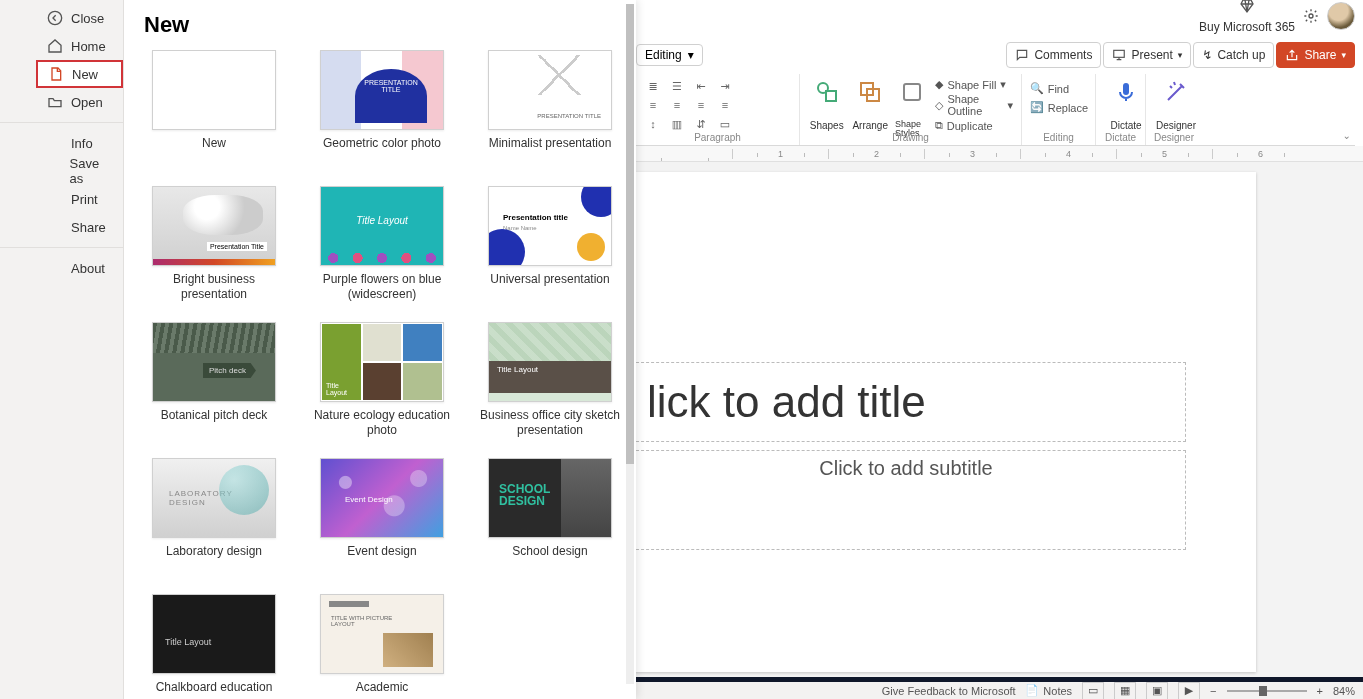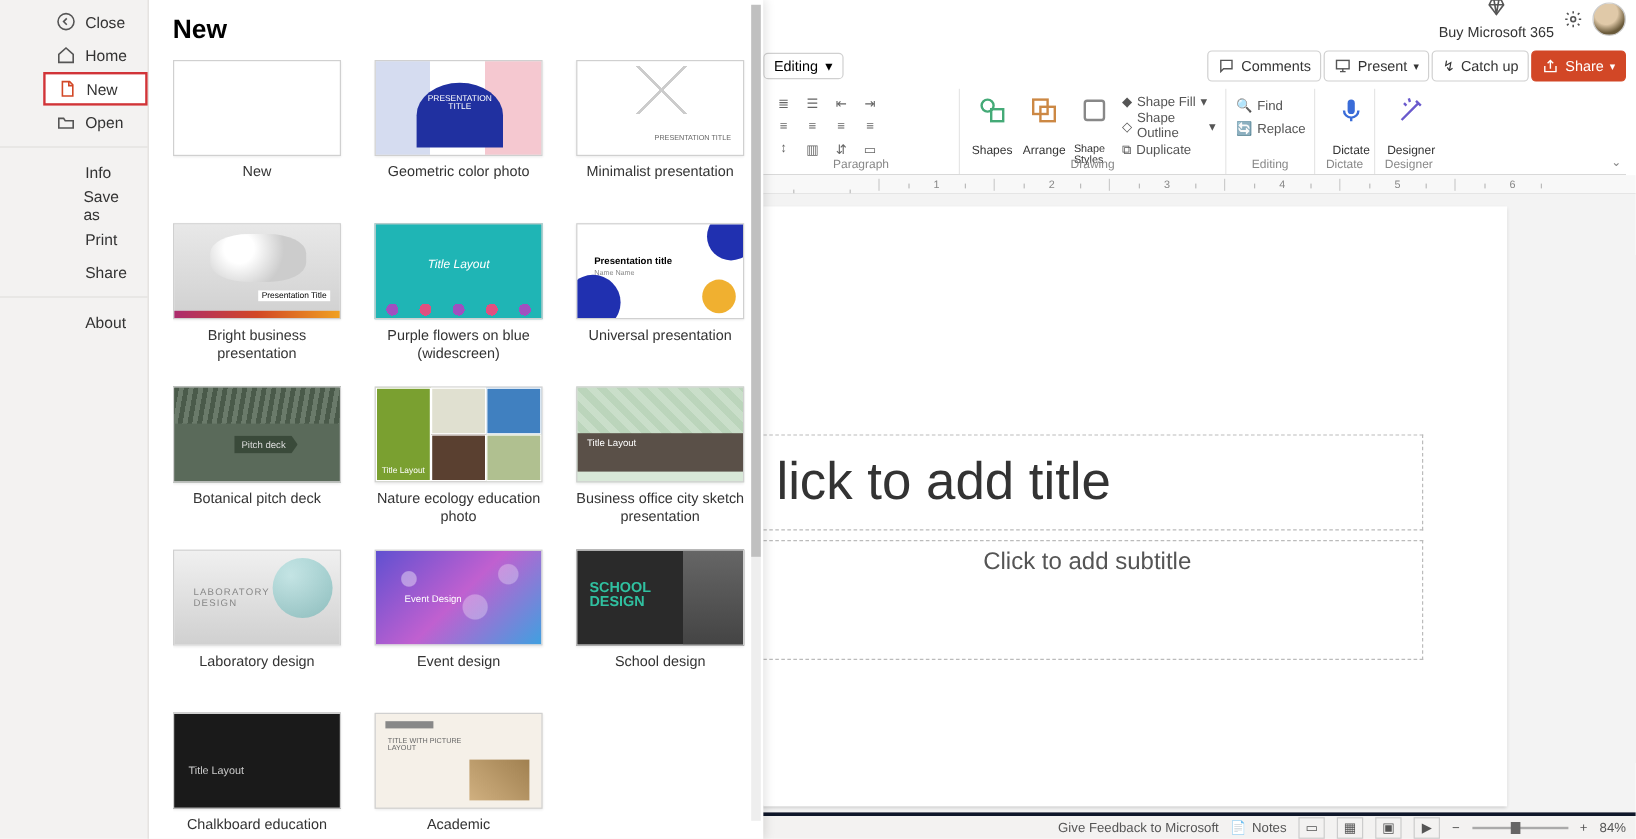--- a/index.html
+++ b/index.html
@@ -38,41 +38,41 @@
 .ruler .tick::before, .ruler .tick::after { content:''; position:absolute; top:4px; width:1px; height:4px; background:#bbb; }
 .ruler .tick::before { left:25%; } .ruler .tick::after { left:75%; }
 
 
 .canvas-area { position: absolute; top: 162px; left: 636px; right: 0; bottom: 22px; background: #f3f3f3; overflow: hidden; }
 .slide { position: absolute; top: 10px; left: -80px; width: 700px; height: 500px; background: #fff; box-shadow: 0 1px 3px rgba(0,0,0,.2); }
 .title-box { position: absolute; top: 190px; left: 70px; right: 70px; height: 80px; border: 1px dashed #bbb; display: flex; align-items: center; font-size: 44px; color: #333; font-weight: 300; padding-left: 20px; overflow: hidden; }
 .subtitle-box { position: absolute; top: 278px; left: 70px; right: 70px; height: 100px; border: 1px dashed #bbb; display: flex; align-items: flex-start; justify-content: center; font-size: 20px; color: #555; padding-top: 6px; }
 
 
-.statusbar { position: absolute; bottom: 0; left: 636px; right: 0; height: 22px; background: #f3f2f1; border-top: 3px solid #0f172a; display: flex; align-items: center; justify-content: flex-end; font-size: 11px; color: #555; gap: 10px; padding: 0 8px; }
+.statusbar { position: absolute; bottom: 0; left: 636px; right: 0; height: 22px; background: #f3f2f1; border-top: 5px solid #0f172a; display: flex; align-items: center; justify-content: flex-end; font-size: 11px; color: #555; gap: 10px; padding: 0 8px; }
 .statusbar .sb-btn { display: flex; align-items: center; gap: 4px; }
 .statusbar .view-btn { width: 22px; height: 18px; border: 1px solid #ccc; display:flex; align-items:center; justify-content:center; }
 .statusbar .slider { width: 80px; height: 2px; background: #aaa; position: relative; }
 .statusbar .slider::after { content:''; position:absolute; left:40%; top:-4px; width:8px; height:10px; background:#666; }
 
 
 .file-panel { position: absolute; top: 0; left: 0; width: 636px; height: 699px; background: #fff; box-shadow: 2px 0 8px rgba(0,0,0,.1); display: flex; }
 .file-nav { width: 124px; background: #f3f2f1; border-right: 1px solid #e1dfdd; padding-top: 4px; }
 .file-nav-item { height: 28px; display: flex; align-items: center; gap: 8px; padding: 0 10px; font-size: 13px; color: #333; border: 1px solid transparent; margin-left: 36px; }
 .file-nav-item.selected { background: #fff; border: 2px solid #d13438; }
 .file-nav-sep { height: 1px; background: #e1dfdd; margin: 6px 0; }
 .file-nav-item .nav-ic { width: 16px; height: 16px; color: #555; display:flex; align-items:center; justify-content:center; }
 .file-nav-item.selected .nav-ic { color: #d24726; }
 
 .file-content { flex: 1; position: relative; overflow: hidden; padding: 12px 20px 0 20px; }
 .file-content h1 { font-size: 22px; font-weight: 600; margin-bottom: 14px; }
 .tpl-scroll { position: absolute; top: 50px; left: 20px; right: 12px; bottom: 0; overflow-y: auto; }
 .tpl-grid { display: grid; grid-template-columns: repeat(3, 140px); gap: 20px 28px; }
 .tpl { display: flex; flex-direction: column; align-items: center; gap: 6px; }
-.tpl-thumb { width: 140px; height: 80px; border: 1px solid #d0d0d0; box-shadow: 0 1px 2px rgba(0,0,0,.08); position: relative; overflow: hidden; background: #fff; }
+.tpl-thumb { width: 124px; height: 80px; border: 1px solid #d0d0d0; box-shadow: 0 1px 2px rgba(0,0,0,.08); position: relative; overflow: hidden; background: #fff; }
 .tpl-label { font-size: 12px; color: #333; text-align: center; line-height: 1.25; min-height: 30px; }
 
 
 .panel-scrollbar { position: absolute; top: 4px; right: 2px; width: 8px; height: 680px; background: #eee; }
 .panel-scrollbar .thumb { position: absolute; top: 0; width: 8px; height: 460px; background: #c0c0c0; }
 
 
 .t-geo { background: linear-gradient(90deg,#d5dcf0 33%,#fff 33% 66%,#f5c8d0 66%); }
 .t-geo::after { content:'PRESENTATION\A TITLE'; white-space:pre; position:absolute; top:18px; left:34px; width:72px; height:44px; background:#2030a0; border-radius:50% 50% 0 0; color:#fff; font-size:7px; text-align:center; padding-top:10px; }
 .t-min { background:#fff; }

